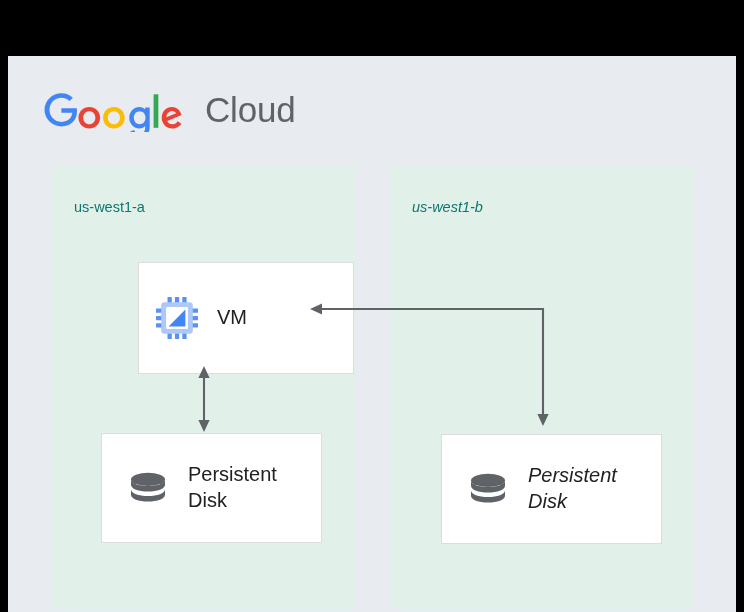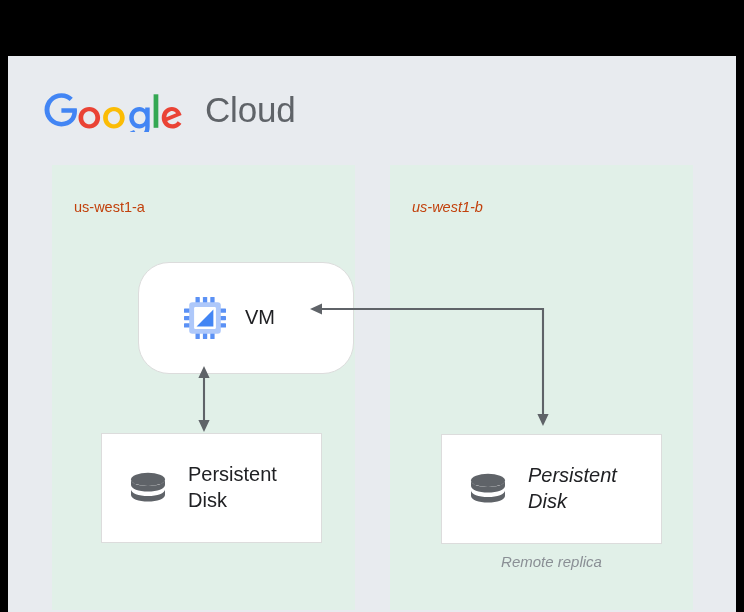--- a/index.html
+++ b/index.html
@@ -72,21 +72,21 @@
     top: 109px;
     width: 303px;
     height: 445px;
     font-style: italic;
   }
   .zone-label {
     position: absolute;
     left: 22px;
     top: 34px;
     font-size: 14.5px;
-    color: #c2410c;
+    color: #0f766e;
     white-space: nowrap;
   }
 
   
   .card {
     position: absolute;
     background: #ffffff;
     border: 1px solid #dcdcdc;
     box-sizing: border-box;
     display: flex;
@@ -103,22 +103,21 @@
     color: #202124;
     line-height: 1.28;
   }
 
   
   #card-vm {
     left: 86px;
     top: 97px;
     width: 216px;
     height: 112px;
-    padding-left: 44px;
-    border-radius: 31px;
+    padding-left: 16px;
   }
   #card-vm .card-icon { width: 44px; height: 44px; }
   #card-vm .card-label { margin-left: 18px; }
 
   
   #card-disk-primary {
     left: 49px;
     top: 268px;
     width: 221px;
     height: 110px;
@@ -237,21 +236,20 @@
         <span class="card-icon">
           <svg width="44" height="44" viewBox="0 0 44 44" aria-hidden="true">
             <ellipse cx="22" cy="13.4" rx="17" ry="6.6" fill="#5f6368"></ellipse>
             <path d="M5 13.4 v5.6 c0 3.65 7.61 6.6 17 6.6 s17 -2.95 17 -6.6 v-5.6 c0 3.65 -7.61 6.6 -17 6.6 S5 17.05 5 13.4 z" fill="#5f6368"></path>
             <path d="M5 23.4 v5.6 c0 3.65 7.61 6.6 17 6.6 s17 -2.95 17 -6.6 v-5.6 c0 3.65 -7.61 6.6 -17 6.6 S5 27.05 5 23.4 z" fill="#5f6368"></path>
           </svg>
         </span>
         <span class="card-label">Persistent Disk</span>
       </div>
 
-      <div id="remote-replica-caption">Remote replica</div>
     </div>
 
     <svg id="connectors" viewBox="0 0 728 596">
 
       <g>
         <line x1="196" y1="318" x2="196" y2="368" stroke="#5f6368" stroke-width="2.1"></line>
         <path d="M196 310 L190.4 322 L201.6 322 Z" fill="#5f6368"></path>
         <path d="M196 376 L190.4 364 L201.6 364 Z" fill="#5f6368"></path>
       </g>
 

